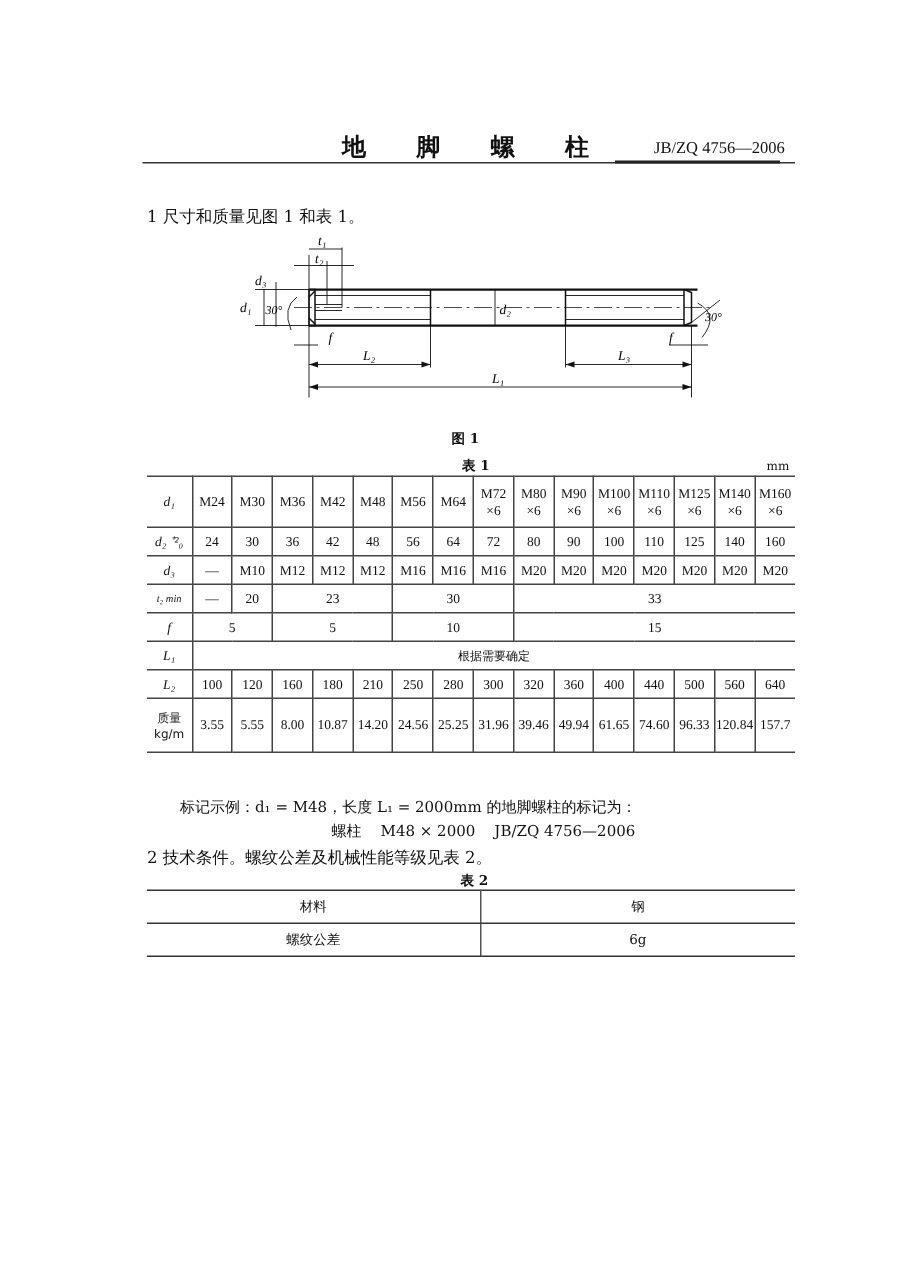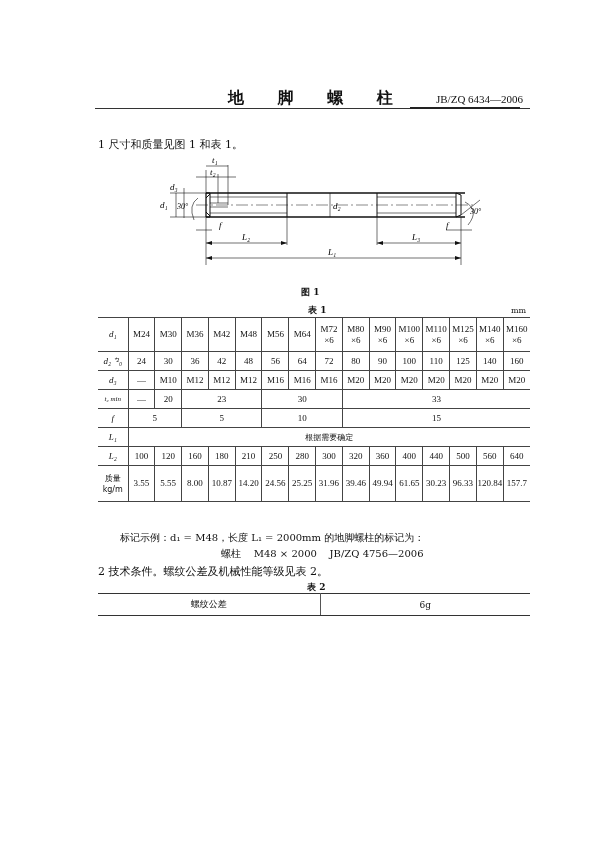--- a/index.html
+++ b/index.html
@@ -26,21 +26,21 @@
              font-size:9px; table-layout:fixed; }
   table.t2 td { border-top:1px solid #333; border-bottom:1px solid #333; text-align:center; height:21px; padding:0; }
   table.t2 td:first-child { border-right:1px solid #555; }
   table.t2 { border-top:1.5px solid #222; border-bottom:1.5px solid #222; }
   svg text { font-family:"Liberation Serif",serif; font-style:italic; }
 </style>
 </head>
 <body>
 
 <div class="abs hdr-title">地 脚 螺 柱</div>
-<div class="abs hdr-std">JB/ZQ 6434—2006</div>
+<div class="abs hdr-std">JB/ZQ 4756—2006</div>
 <div class="abs hdr-line"></div>
 <div class="abs hdr-line2"></div>
 
 <div class="abs para" style="left:98px;top:137px;">1  尺寸和质量见图 1 和表 1。</div>
 
 <svg class="abs" style="left:140px;top:150px;" width="370" height="125" viewBox="0 0 370 125">
   <g stroke="#111" fill="none" stroke-width="1">
 
     <line x1="66" y1="43" x2="325" y2="43" stroke-width="1.5"></line>
     <line x1="66" y1="67" x2="325" y2="67" stroke-width="1.5"></line>
@@ -226,38 +226,42 @@
     <td>5.55</td>
     <td>8.00</td>
     <td>10.87</td>
     <td>14.20</td>
     <td>24.56</td>
     <td>25.25</td>
     <td>31.96</td>
     <td>39.46</td>
     <td>49.94</td>
     <td>61.65</td>
-    <td>30.23</td>
+    <td>74.60</td>
     <td>96.33</td>
     <td>120.84</td>
     <td>157.7</td>
   </tr>
 </tbody>
   </table>
 
 <div class="abs para" style="left:120px;top:531px;font-size:10px;">标记示例：d₁ = M48，长度 L₁ = 2000mm 的地脚螺柱的标记为：</div>
 <div class="abs para" style="left:221px;top:547px;font-size:10px;white-space:pre;">螺柱    M48 × 2000    JB/ZQ 4756—2006</div>
 <div class="abs para" style="left:98px;top:564px;">2  技术条件。螺纹公差及机械性能等级见表 2。</div>
 
 <div class="abs tbl-cap" style="left:307px;top:581px;">表 2</div>
 
 <table class="t2">
   <colgroup>
       <col style="width:222px">
       <col>
     </colgroup>
   <tbody>
+      <tr>
+    <td>材料</td>
+    <td>钢</td>
+  </tr>
   <tr>
     <td>螺纹公差</td>
     <td>6g</td>
   </tr>
 </tbody>
   </table>
 
 </body></html>

